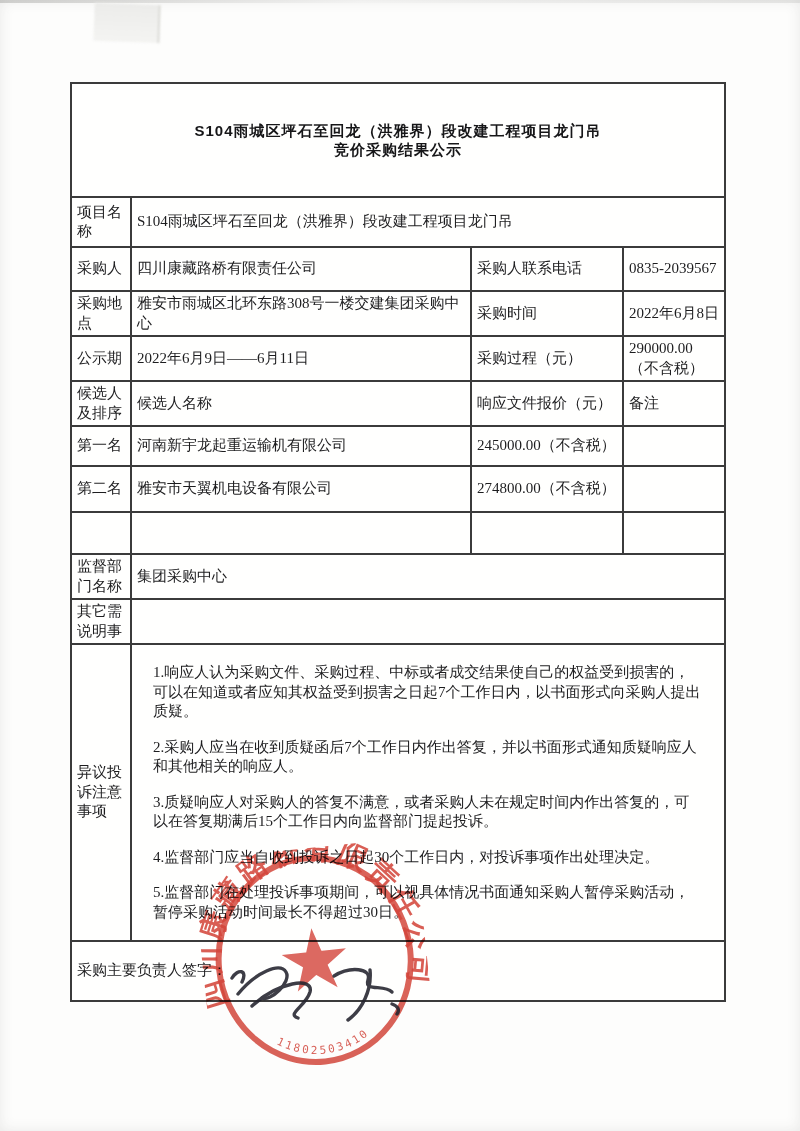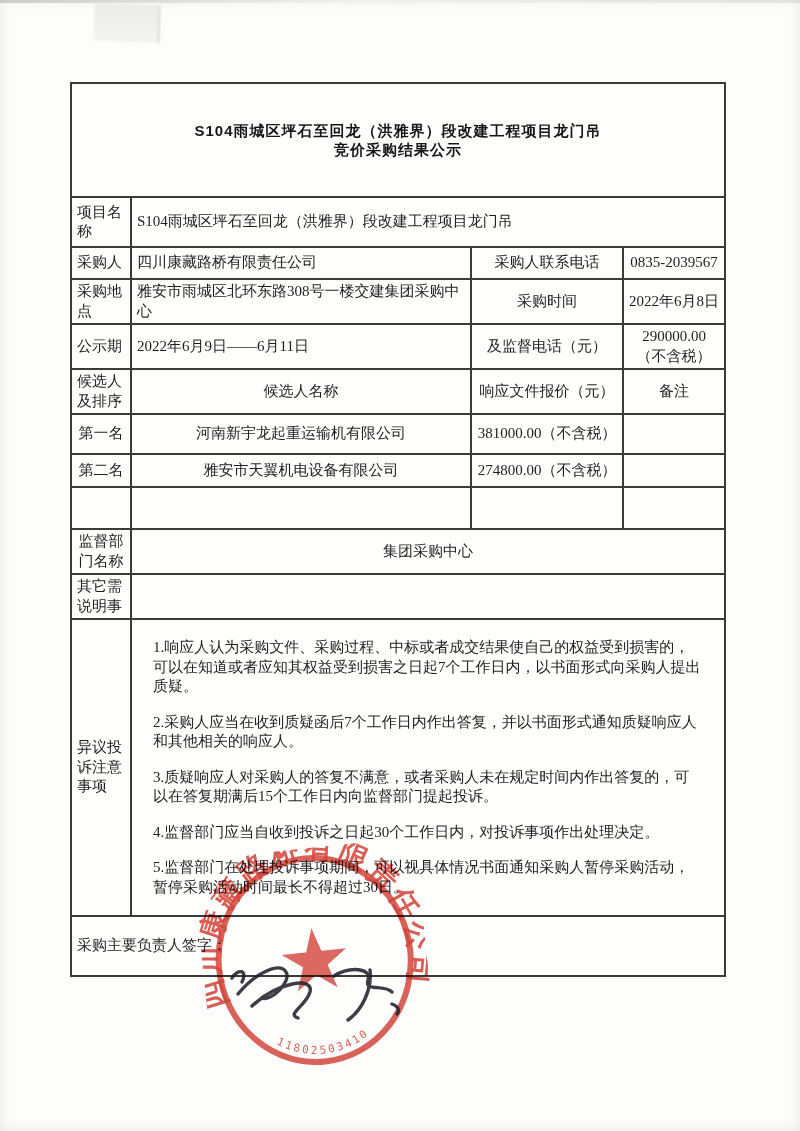--- a/index.html
+++ b/index.html
@@ -26,21 +26,21 @@
     border:2px solid #3b3b3b; padding:2px 5px;
     font-size:15px; line-height:1.3; vertical-align:middle; overflow:hidden;
     word-break:break-all;
   }
   .title-cell{
     font-family:"Liberation Sans","DejaVu Sans",sans-serif;
     font-weight:700; font-size:20px; letter-spacing:1px;
     text-align:center; line-height:1.6; color:#161618;
   }
   .lbl{padding:2px 4px; line-height:1.3;}
-  .c{text-align:center;}
+  .c{}
   .sm{font-size:12.5px; letter-spacing:0;}
   .md{font-size:13.5px;}
   .val-left{padding-left:7px;}
   .objection-cell{padding:12px 16px 12px 9px; font-size:14.5px; line-height:1.62; vertical-align:middle;}
   .objection-cell .para{margin:16px;}
   .sig-cell{padding-left:7px; font-size:15px;}
 
   .seal{position:absolute; left:203px; top:848px; z-index:5;
     transform:rotate(-6deg); mix-blend-mode:multiply; opacity:.92;}
   .signature-svg{position:absolute; left:222px; top:942px; z-index:6;}
@@ -68,56 +68,56 @@
         <div>S104雨城区坪石至回龙（洪雅界）段改建工程项目龙门吊</div>
         <div>竞价采购结果公示</div>
       </td>
     </tr>
 
     <tr style="height:50px">
       <td class="lbl">项目名称</td>
       <td colspan="3" class="val-left">S104雨城区坪石至回龙（洪雅界）段改建工程项目龙门吊</td>
     </tr>
 
-    <tr style="height:32px">
+    <tr style="height:44px">
       <td class="lbl">采购人</td>
       <td class="val-left">四川康藏路桥有限责任公司</td>
       <td class="c">采购人联系电话</td>
       <td class="c md">0835-2039567</td>
     </tr>
 
     <tr style="height:44px">
       <td class="lbl">采购地点</td>
       <td class="val-left">雅安市雨城区北环东路308号一楼交建集团采购中心</td>
       <td class="c">采购时间</td>
       <td class="c md">2022年6月8日</td>
     </tr>
 
     <tr style="height:36px">
       <td class="lbl">公示期</td>
       <td class="val-left">2022年6月9日——6月11日</td>
-      <td class="c">及监督电话（元）</td>
+      <td class="c">采购过程（元）</td>
       <td class="c sm">290000.00（不含税）</td>
     </tr>
 
     <tr style="height:42px">
       <td class="lbl">候选人及排序</td>
       <td class="c">候选人名称</td>
       <td class="c">响应文件报价（元）</td>
       <td class="c">备注</td>
     </tr>
 
     <tr style="height:40px">
       <td class="c md">第一名</td>
       <td class="c md">河南新宇龙起重运输机有限公司</td>
-      <td class="c md">381000.00（不含税）</td>
+      <td class="c md">245000.00（不含税）</td>
       <td class="c"></td>
     </tr>
 
-    <tr style="height:33px">
+    <tr style="height:46px">
       <td class="c md">第二名</td>
       <td class="c md">雅安市天翼机电设备有限公司</td>
       <td class="c md">274800.00（不含税）</td>
       <td class="c"></td>
     </tr>
 
     <tr style="height:42px">
       <td class="c"></td>
       <td class="c"></td>
       <td class="c"></td>

